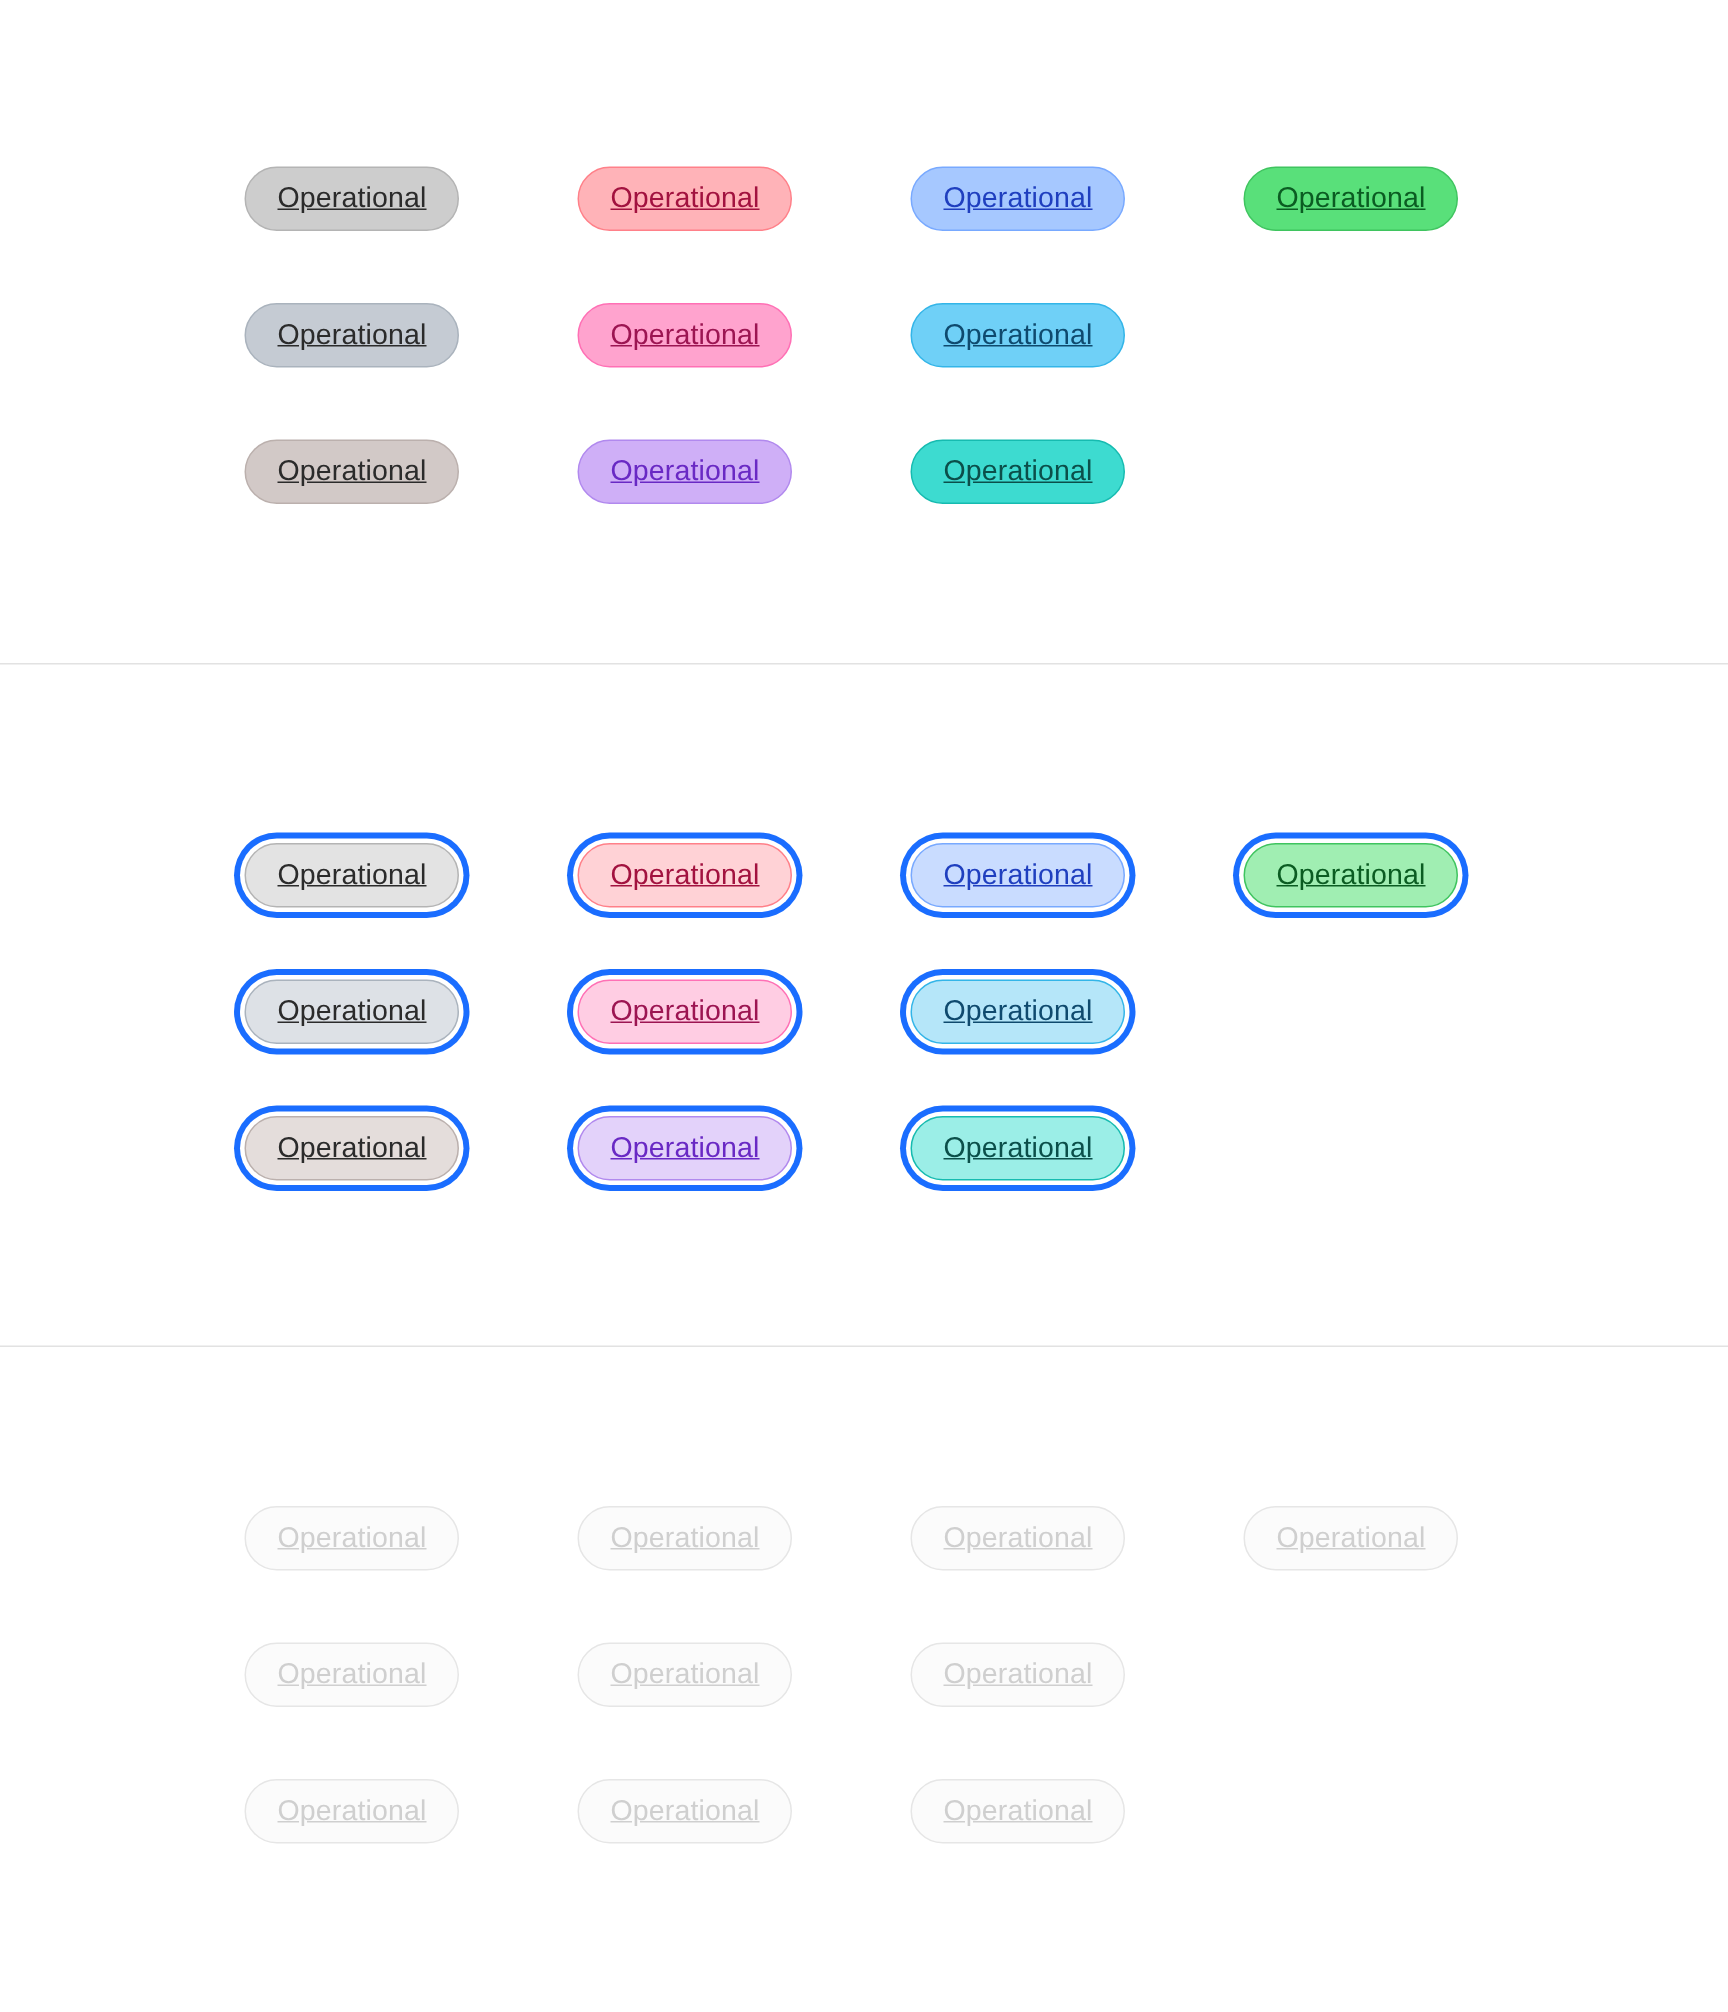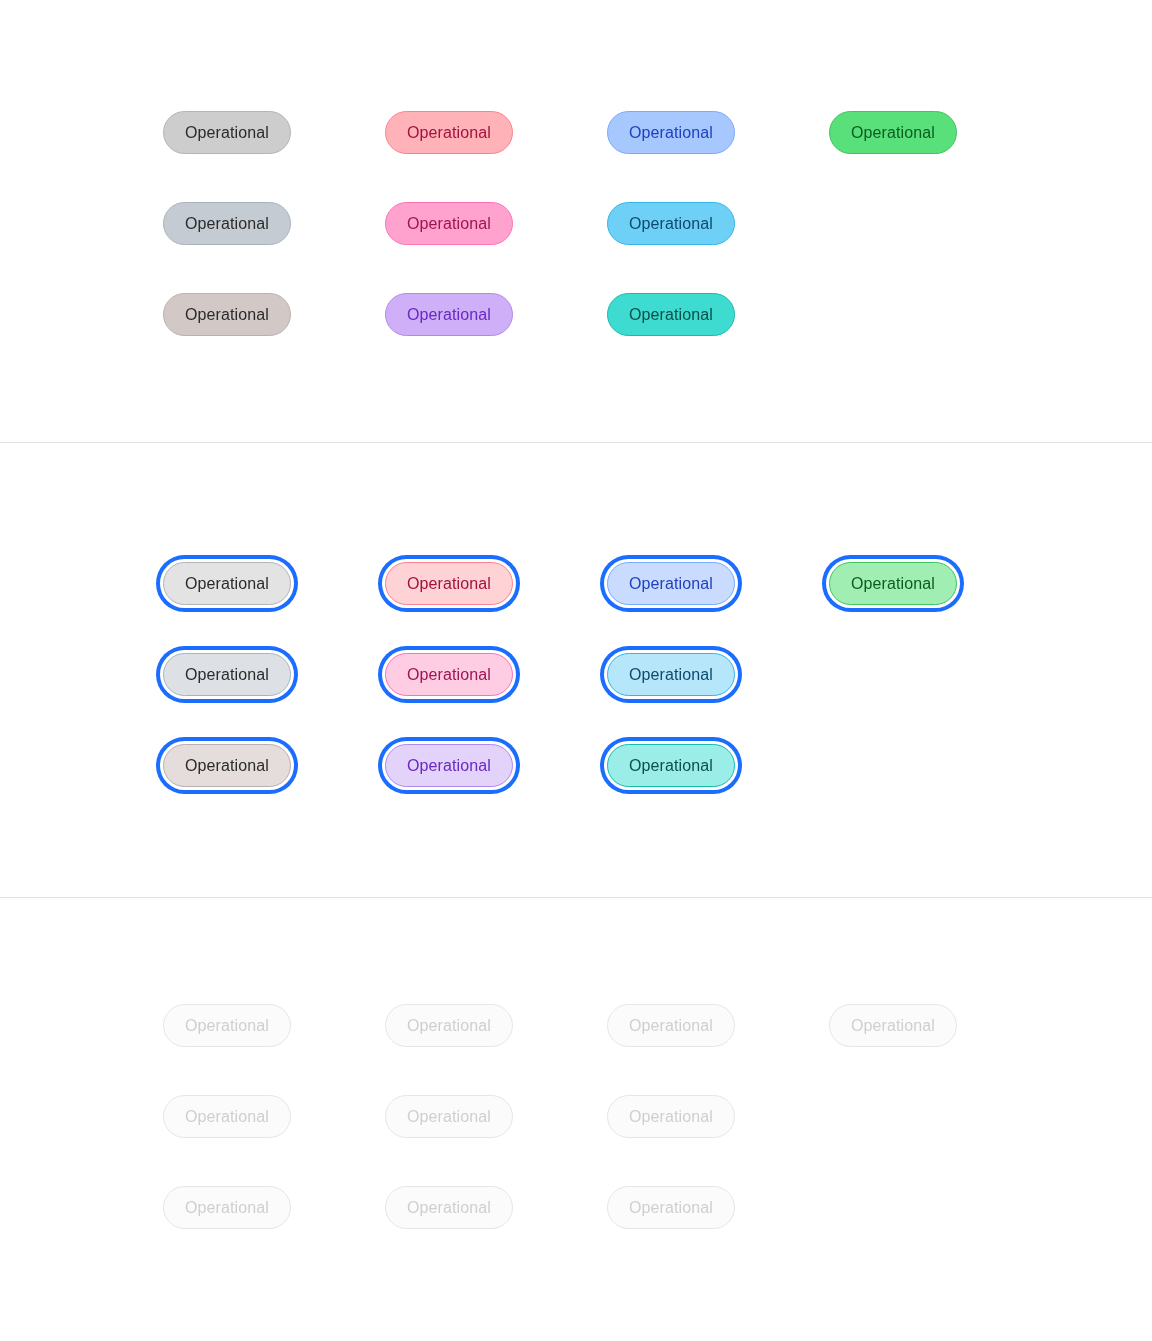--- a/index.html
+++ b/index.html
@@ -46,25 +46,26 @@
 
   .pill {
     display: inline-flex;
     align-items: center;
     justify-content: center;
     box-sizing: border-box;
     height: 43px;
     padding: 0 21px;
     border-radius: 999px;
     border: 1px solid transparent;
-    font-size: 16px;
+    font-size: 19px;
     line-height: 1;
     letter-spacing: 0.1px;
     white-space: nowrap;
     user-select: none;
+    text-decoration: underline;
   }
 
   
   .pill.focused {
     box-shadow: 0 0 0 3px #ffffff, 0 0 0 7px #1a6dff;
   }
 
   
   .pill.disabled {
     background: #fbfbfb !important;

